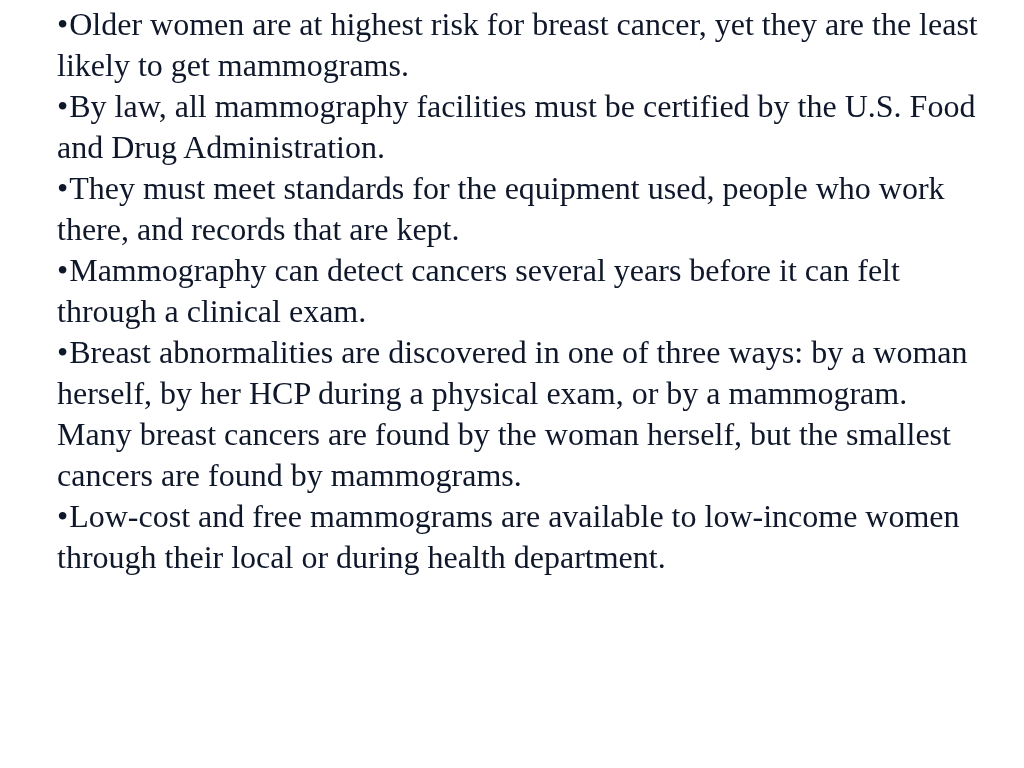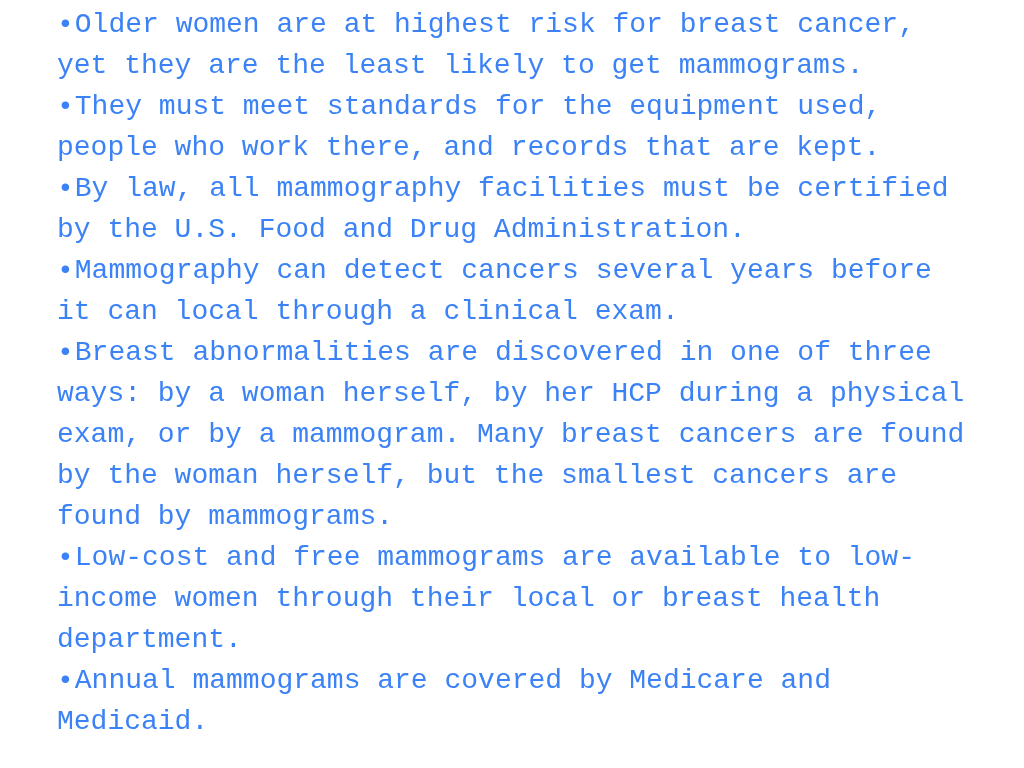--- a/index.html
+++ b/index.html
@@ -11,42 +11,41 @@
     position: relative;
     width: 1024px;
     height: 768px;
     background: #ffffff;
     overflow: hidden;
     box-sizing: border-box;
     padding: 4px 28px 0 57px;
   }
   .bullet-list {
     width: 925px;
-    font-family: Liberation Mono, monospace;
-    font-size: 28px;
+    font-family: Liberation Serif, serif;
+    font-size: 32px;
     line-height: 41px;
-    color: #3b82f6;
+    color: #0f172a;
   }
   .bullet-item {
     margin: 0;
     padding: 0;
     text-align: left;
     letter-spacing: 0px;
   }
   .bullet-marker {
     
     padding-right: 1px;
   }
 </style>
 </head>
 <body>
 
 <div class="slide">
   <div class="bullet-list">
     <p class="bullet-item"><span class="bullet-marker">•</span><span>Older women are at highest risk for breast cancer, yet they are the least likely to get mammograms.</span></p>
+    <p class="bullet-item"><span class="bullet-marker">•</span><span>By law, all mammography facilities must be certified by the U.S. Food and Drug Administration.</span></p>
     <p class="bullet-item"><span class="bullet-marker">•</span><span>They must meet standards for the equipment used, people who work there, and records that are kept.</span></p>
-    <p class="bullet-item"><span class="bullet-marker">•</span><span>By law, all mammography facilities must be certified by the U.S. Food and Drug Administration.</span></p>
-    <p class="bullet-item"><span class="bullet-marker">•</span><span>Mammography can detect cancers several years before it can local through a clinical exam.</span></p>
+    <p class="bullet-item"><span class="bullet-marker">•</span><span>Mammography can detect cancers several years before it can felt through a clinical exam.</span></p>
     <p class="bullet-item"><span class="bullet-marker">•</span><span>Breast abnormalities are discovered in one of three ways: by a woman herself, by her HCP during a physical exam, or by a mammogram. Many breast cancers are found by the woman herself, but the smallest cancers are found by mammograms.</span></p>
-    <p class="bullet-item"><span class="bullet-marker">•</span><span>Low-cost and free mammograms are available to low-income women through their local or breast health department.</span></p>
-    <p class="bullet-item"><span class="bullet-marker">•</span><span>Annual mammograms are covered by Medicare and Medicaid.</span></p>
+    <p class="bullet-item"><span class="bullet-marker">•</span><span>Low-cost and free mammograms are available to low-income women through their local or during health department.</span></p>
   </div>
 </div>
 
 </body></html>

